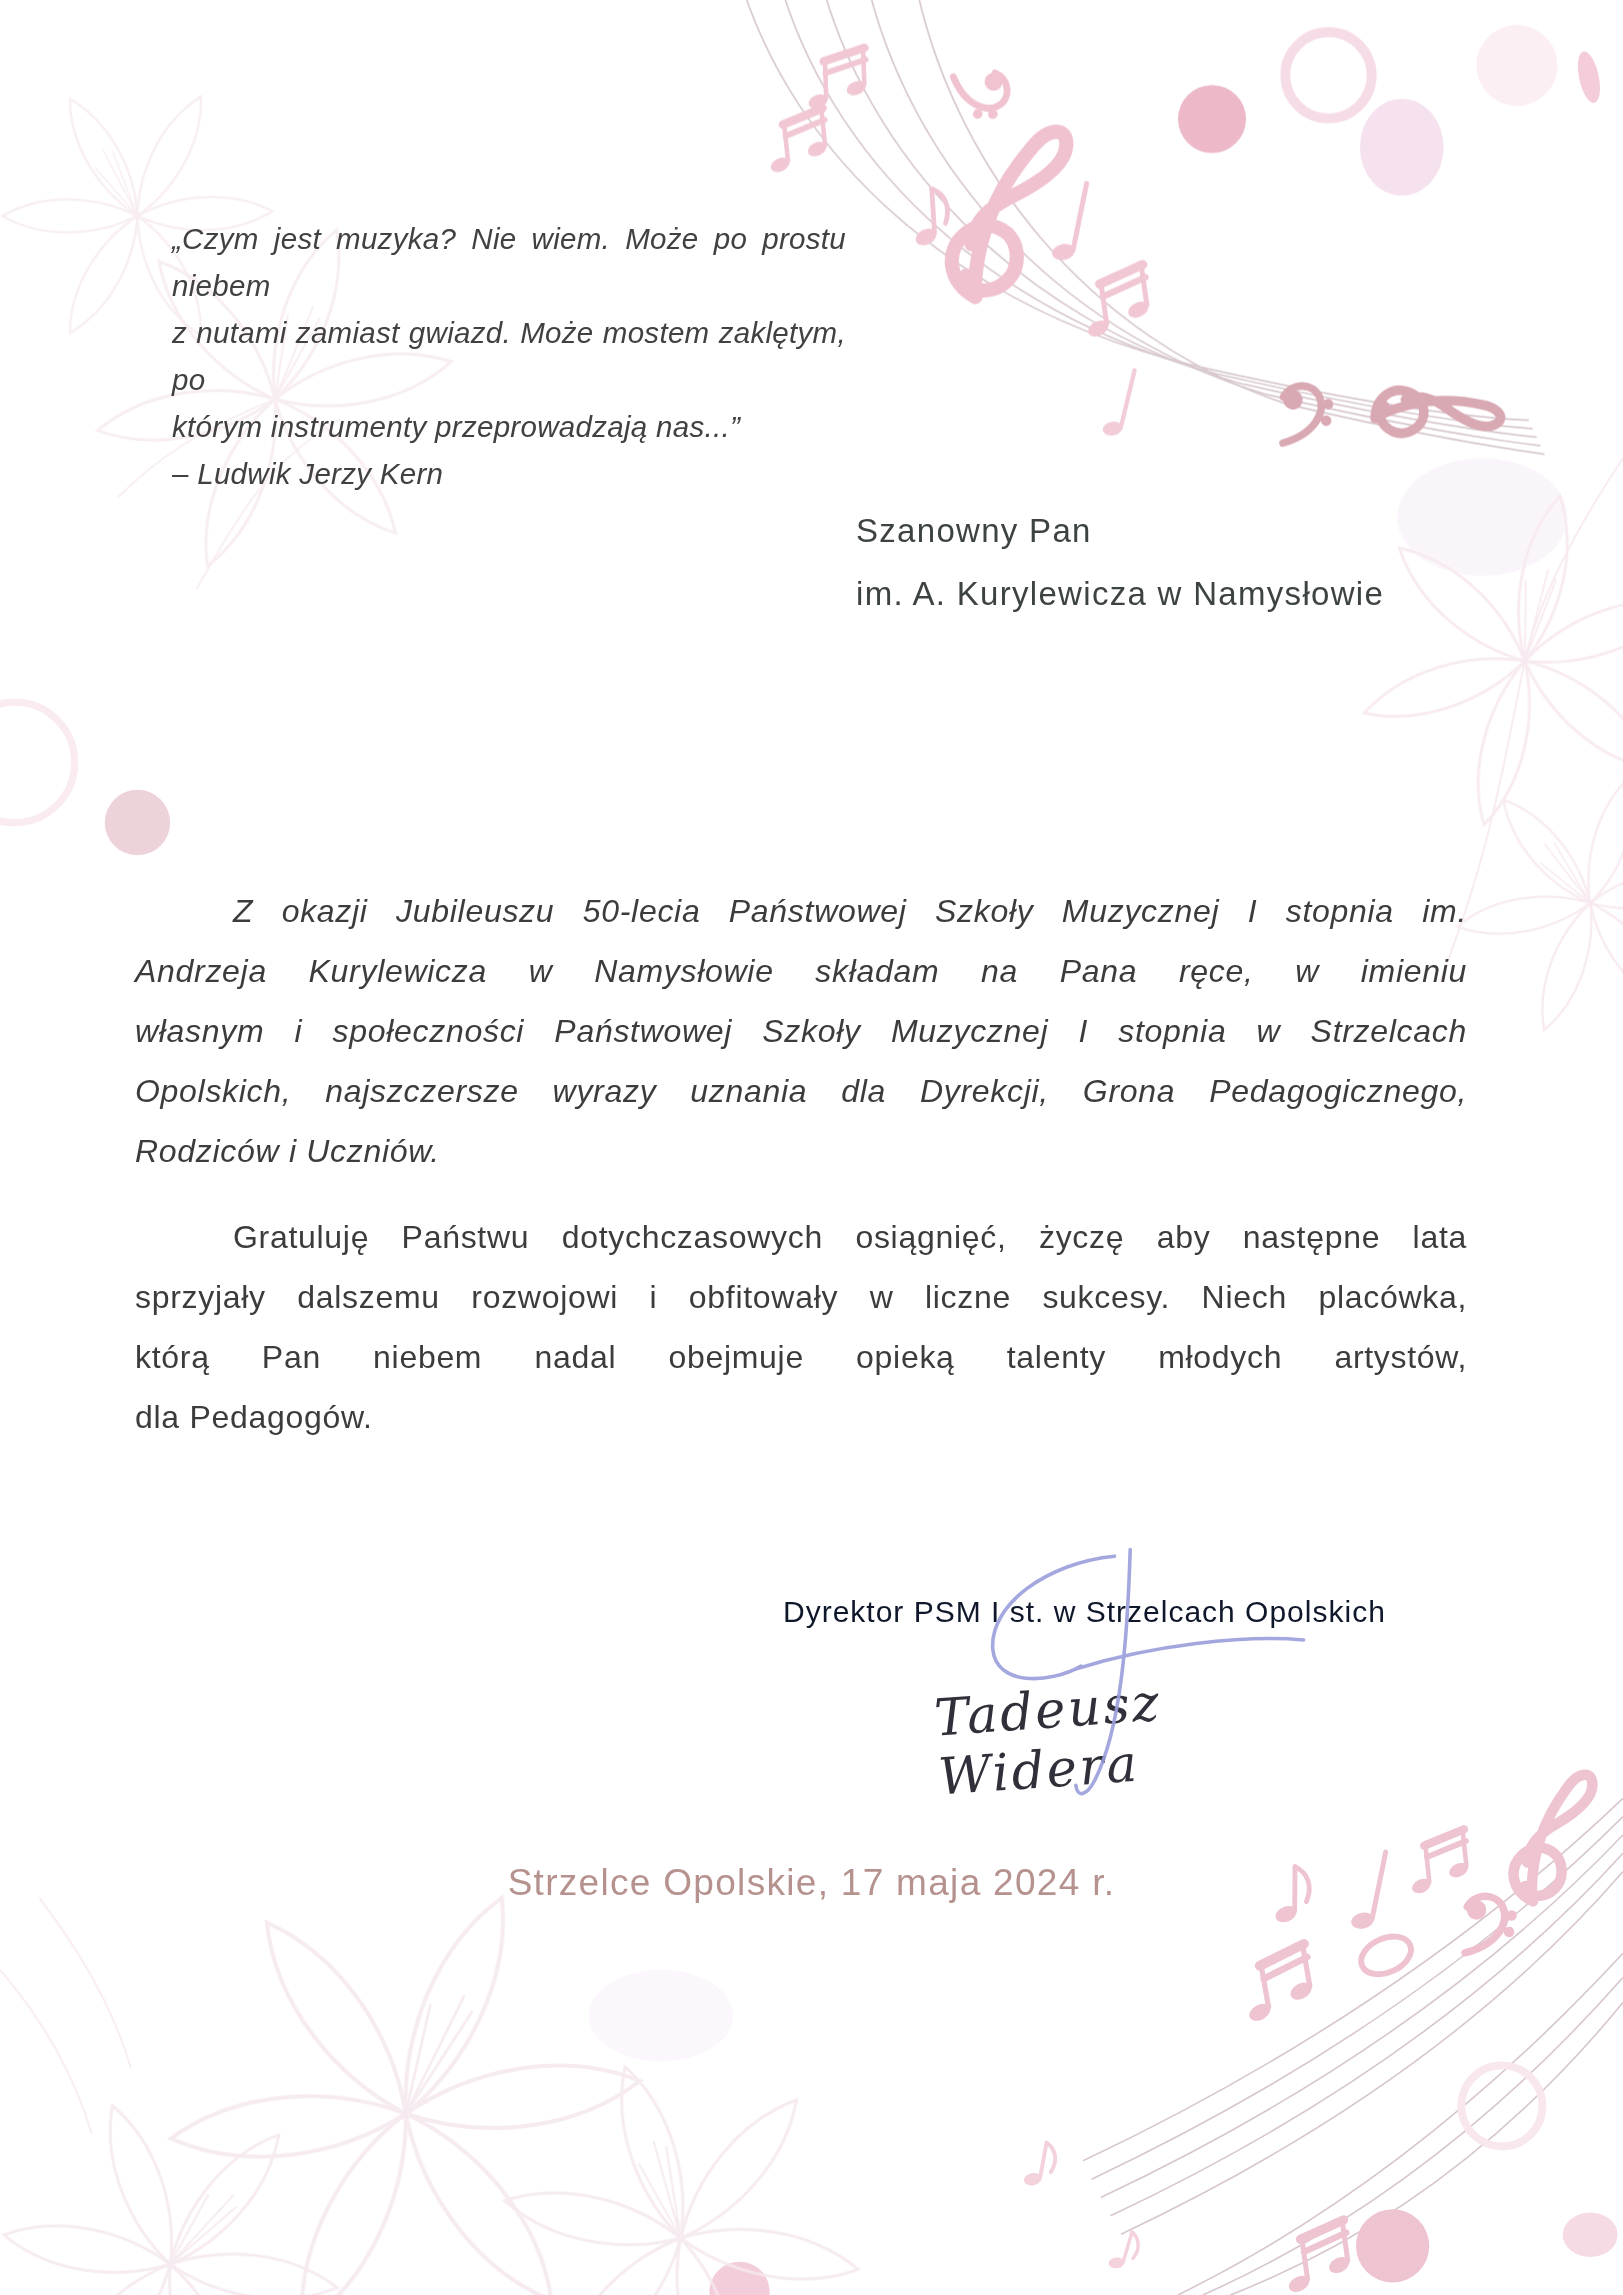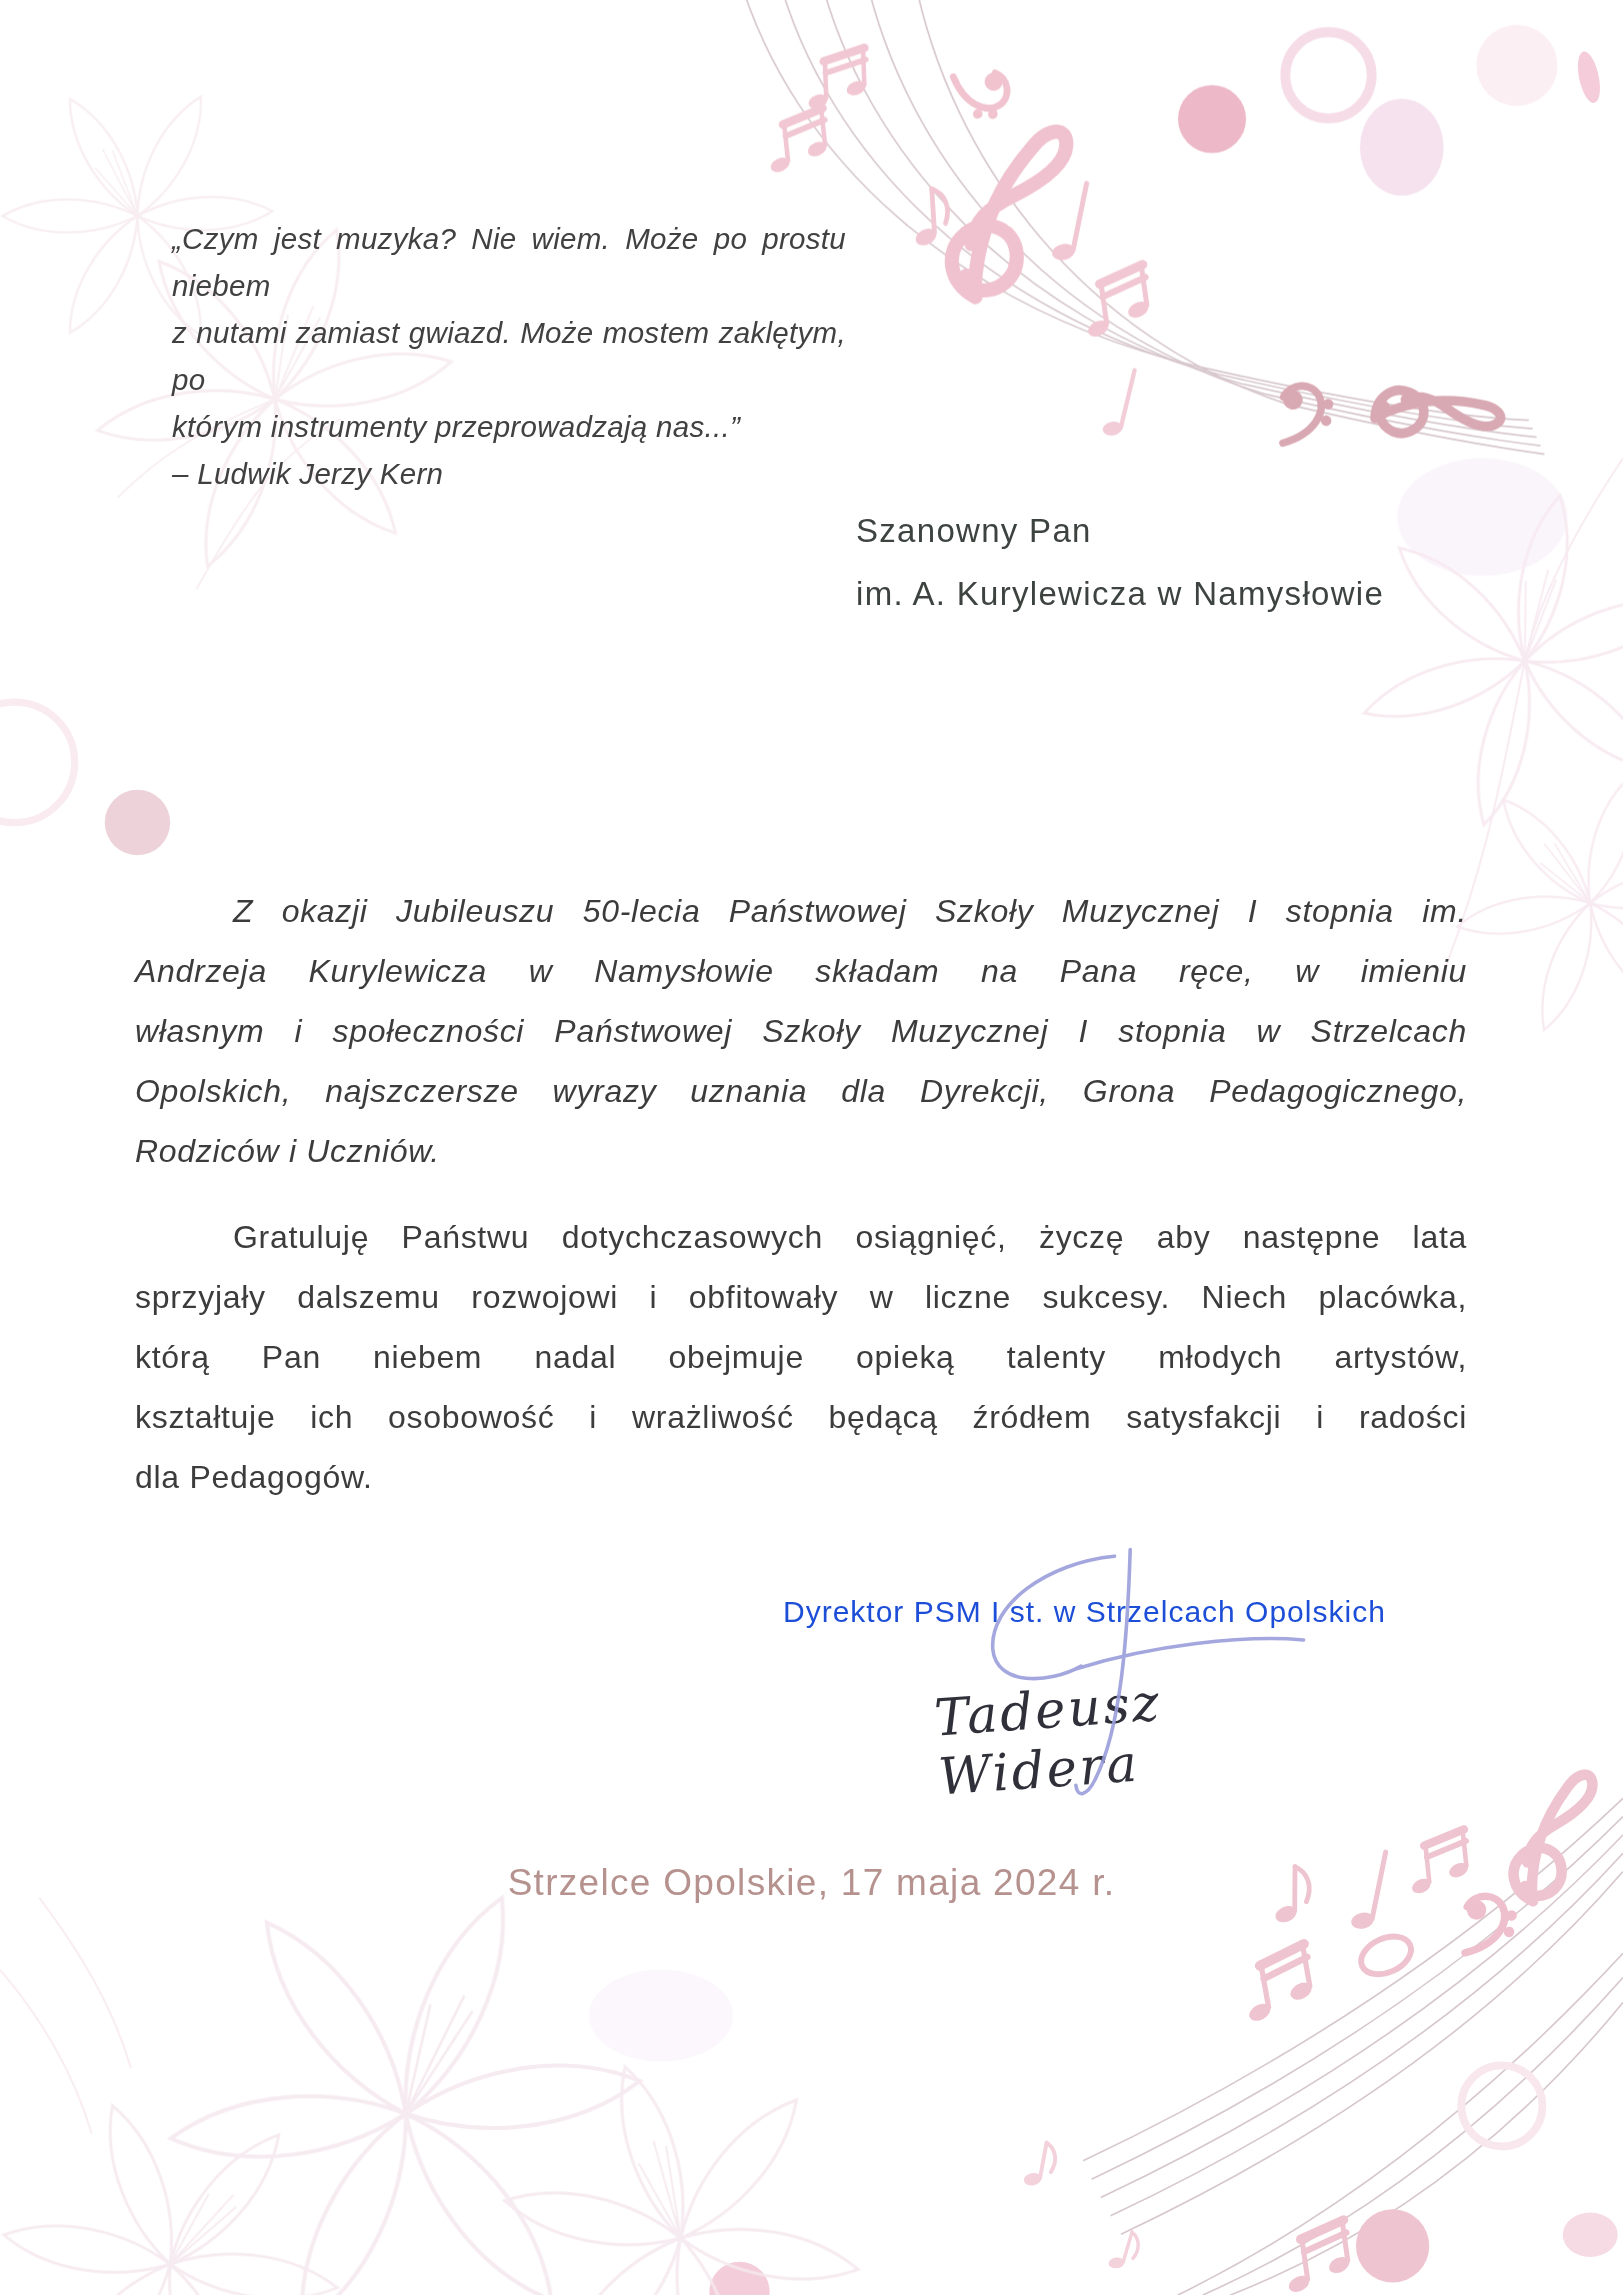--- a/index.html
+++ b/index.html
@@ -36,21 +36,21 @@
     position:absolute;left:135px;width:1332px;
     font-size:32px;line-height:60px;color:#3c3c3c;letter-spacing:0.7px;
   }
   .p1{top:877px;font-style:italic;}
   .p2{top:1203px;}
   .bodypara .jl{text-align:justify;text-align-last:justify;}
   .bodypara .indent{padding-left:98px;}
 
   .sigrole{
     position:absolute;left:783px;top:1591px;
-    font-size:30px;color:#1d4ed8;letter-spacing:1px;
+    font-size:30px;color:#0f172a;letter-spacing:1px;
   }
   .signame{
     position:absolute;left:936px;top:1670px;width:419px;
     font-family:"DejaVu Serif", serif;font-style:italic;
     font-size:51px;color:#30303a;letter-spacing:2.6px;
     transform:rotate(-4deg);
   }
   .dateline{
     position:absolute;left:0;top:1858px;width:1623px;
     text-align:center;font-size:37px;font-weight:normal;
@@ -210,21 +210,20 @@
       <div class="jl">Andrzeja Kurylewicza w Namysłowie składam na Pana ręce, w imieniu</div>
       <div class="jl">własnym i społeczności Państwowej Szkoły Muzycznej I stopnia w Strzelcach</div>
       <div class="jl">Opolskich, najszczersze wyrazy uznania dla Dyrekcji, Grona Pedagogicznego,</div>
       <div>Rodziców i Uczniów.</div>
     </div>
 
     <div class="bodypara p2">
       <div class="jl indent">Gratuluję Państwu dotychczasowych osiągnięć, życzę aby następne lata</div>
       <div class="jl">sprzyjały dalszemu rozwojowi i obfitowały w liczne sukcesy. Niech placówka,</div>
       <div class="jl">którą Pan niebem nadal obejmuje opieką talenty młodych artystów,</div>
-      <div class="jl">kształtuje ich osobowość i wrażliwość będącą źródłem satysfakcji i radości</div>
       <div>dla Pedagogów.</div>
     </div>
 
     <div class="sigrole">Dyrektor PSM I st. w Strzelcach Opolskich</div>
 
     <div class="signame">Tadeusz Widera</div>
 
     <div class="dateline">Strzelce Opolskie, 17 maja 2024 r.</div>
   </div>
 

